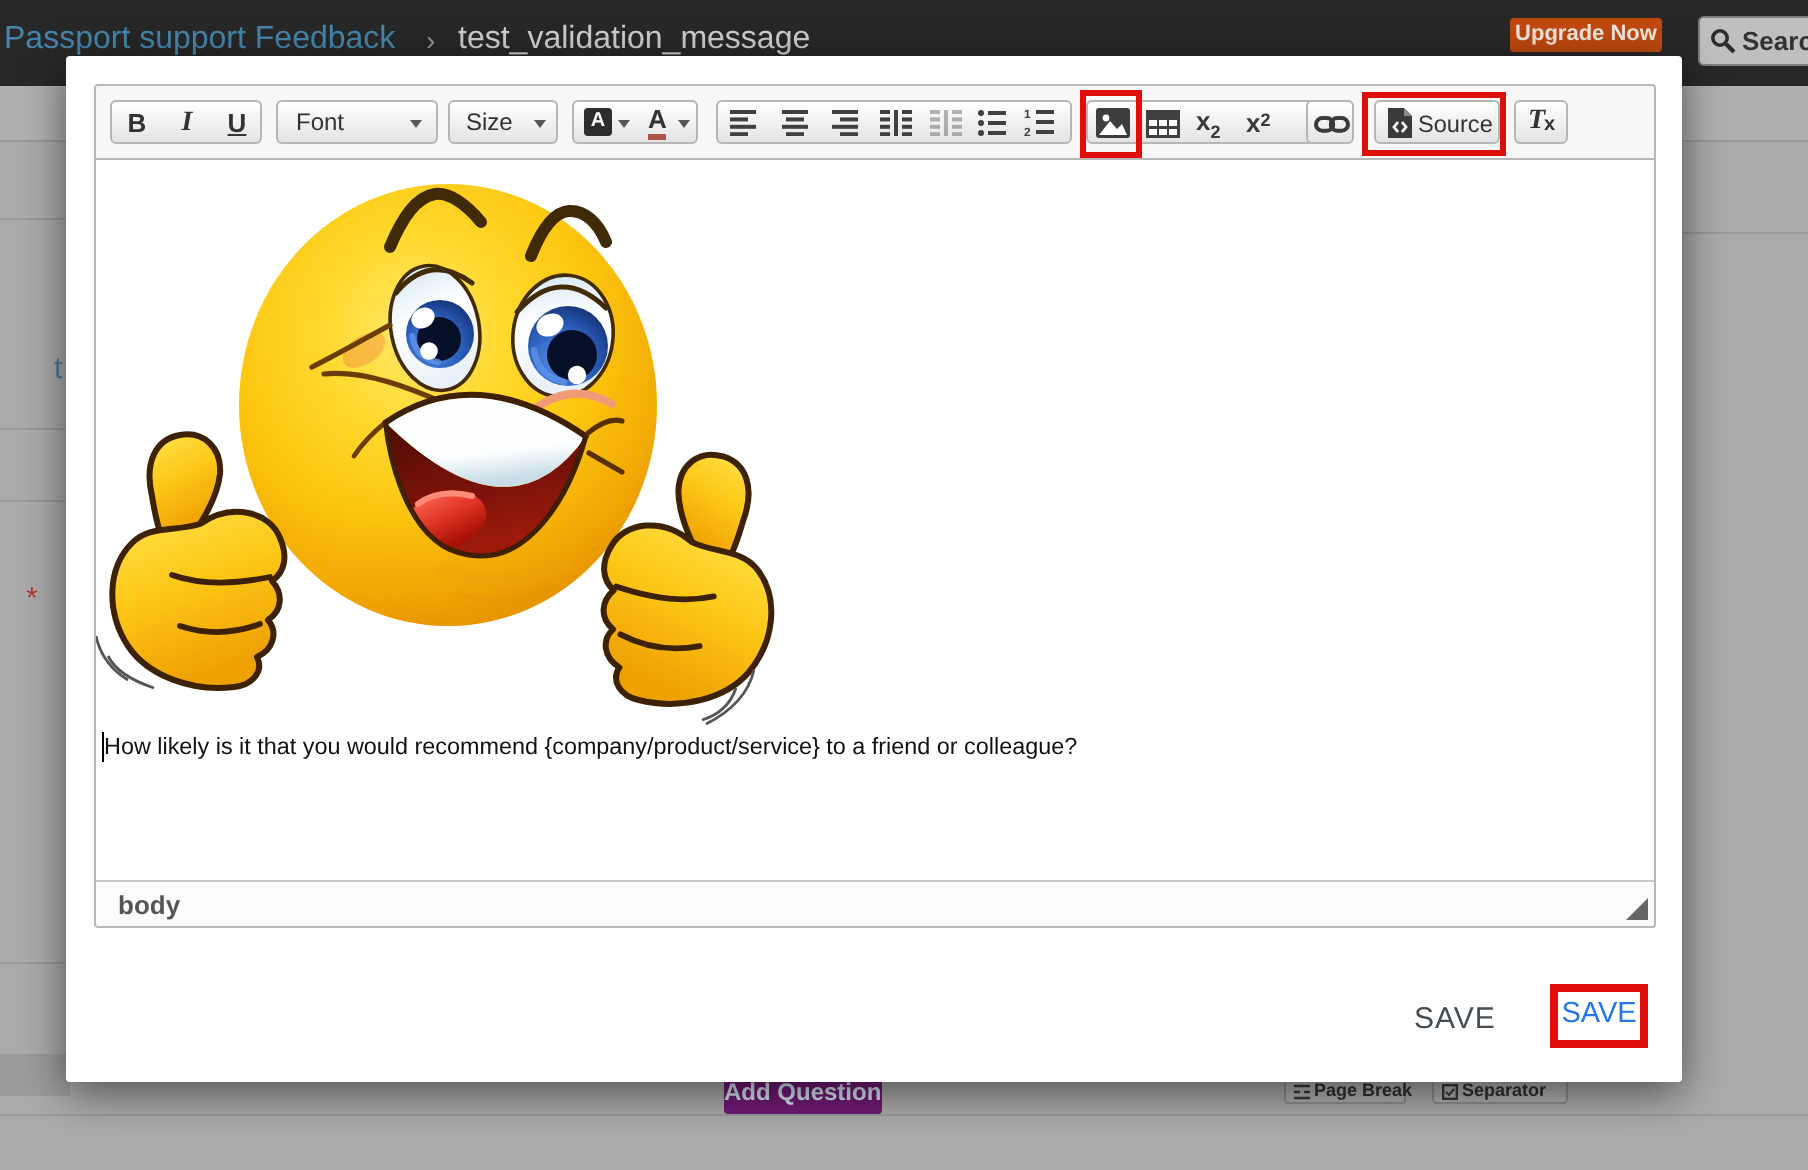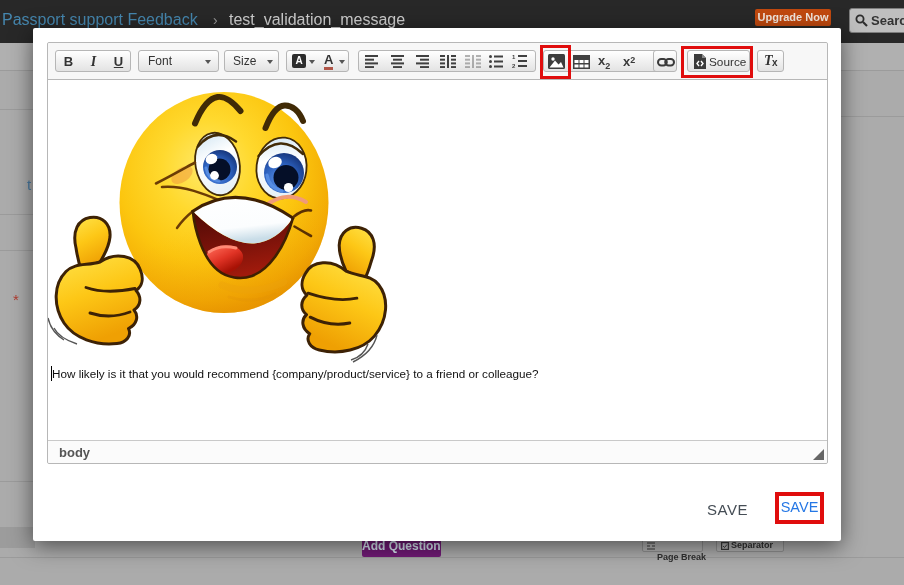--- a/index.html
+++ b/index.html
@@ -48,21 +48,21 @@
 <div class="bgline" style="left:0;top:557px;width:904px;"></div>
 <div class="abs" style="left:0;top:43px;width:904px;height:27px;background:#b0b0b0;"></div>
 <div class="abs" style="left:0;top:48px;font-size:15px;font-weight:bold;color:#31688e;margin-left:46px;">on</div>
 <div class="abs" style="left:27px;top:176px;font-size:15px;color:#4a7ba3;">t</div>
 <div class="abs" style="left:13px;top:291px;font-size:15px;color:#b03a2e;">*</div>
 <div id="addq">Add Question</div>
 <div class="chip" style="left:642px;width:61px;">
     <svg style="position:absolute;left:4px;top:3.5px;" width="8" height="8" viewBox="0 0 8 8">
       <path d="M0,1 L8,1 M0,4 L3,4 M5,4 L8,4 M0,7 L8,7" stroke="#3a3a3a" stroke-width="1.2"></path>
     </svg>
-    <span style="position:absolute;left:14px;top:12px;">Page Break</span>
+    <span style="position:absolute;left:14px;top:0;">Page Break</span>
   </div>
 <div class="chip" style="left:716px;width:68px;">
     <svg style="position:absolute;left:4px;top:3.5px;" width="8" height="8" viewBox="0 0 8 8">
       <rect x="0.6" y="0.6" width="6.8" height="6.8" fill="none" stroke="#3a3a3a" stroke-width="1.2"></rect>
       <path d="M2,4 L3.5,5.5 L6,2.5" stroke="#3a3a3a" stroke-width="1" fill="none"></path>
     </svg>
     <span style="position:absolute;left:14px;top:0;">Separator</span>
   </div>
 
 <div id="topbar">

